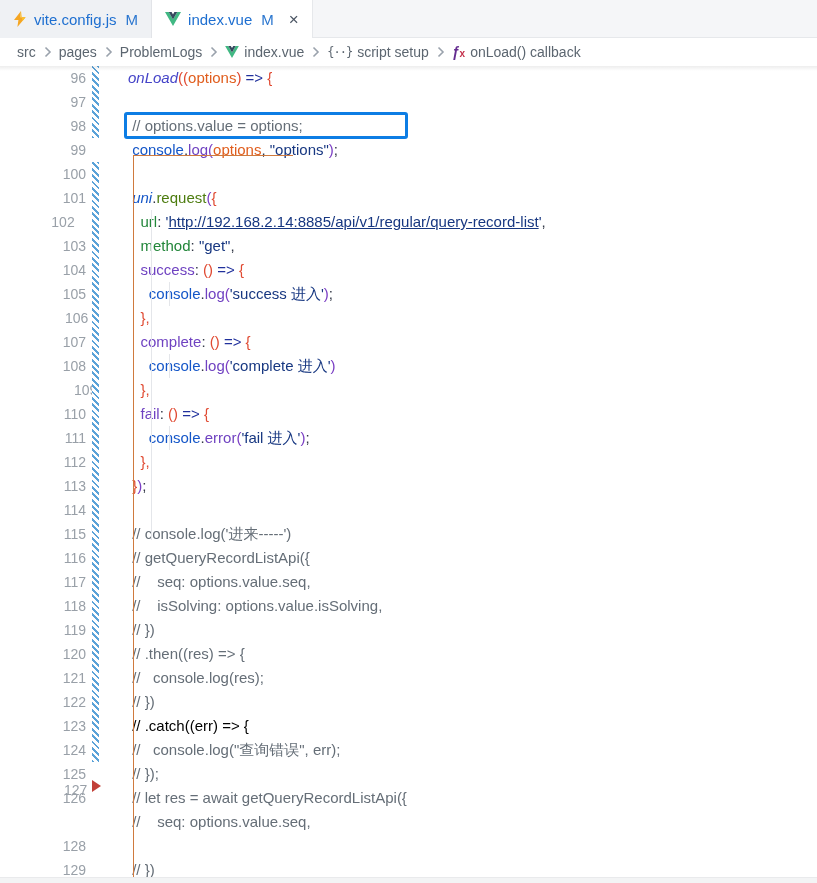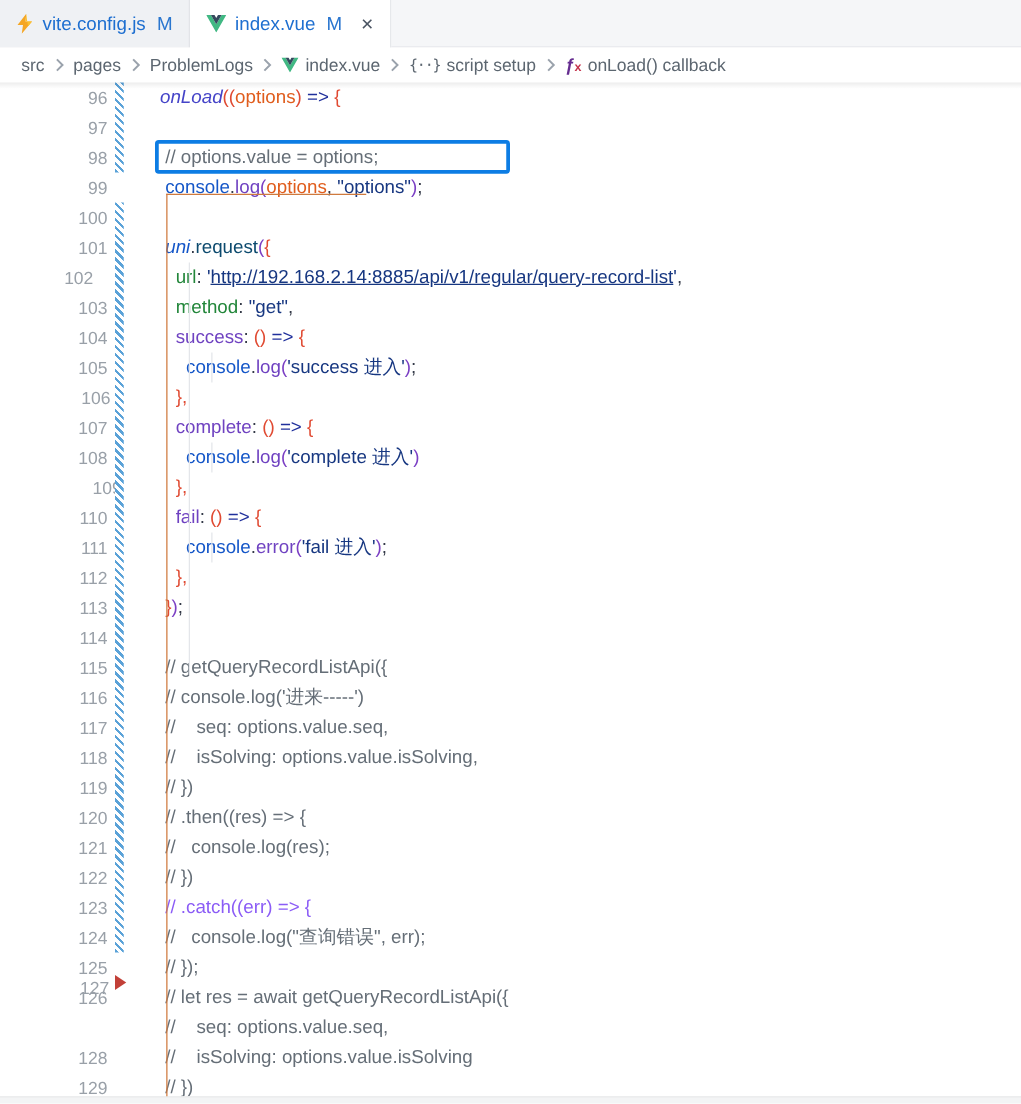--- a/index.html
+++ b/index.html
@@ -162,48 +162,48 @@
         <div class="hatch" style="top: 0px; height: 72px;"></div>
         <div class="hatch" style="top: 96px; height: 600px;"></div>
         <div class="del-tri" style="top: 714px;"></div>
       </div>
     <div class="code" id="code">
         <div class="code-line"><span style="color: rgb(69, 68, 200); font-style: italic;">onLoad</span><span style="color: rgb(224, 74, 50);">((</span><span style="color: rgb(224, 93, 29);">options</span><span style="color: rgb(224, 74, 50);">)</span><span> </span><span style="color: rgb(32, 48, 156);">=&gt;</span><span> </span><span style="color: rgb(224, 74, 50);">{</span></div>
         <div class="code-line"></div>
         <div class="code-line"><span> </span><span style="color: rgb(101, 110, 119);">// options.value = options;</span></div>
         <div class="code-line"><span> </span><span style="color: rgb(20, 86, 200);">console</span><span style="color: rgb(51, 57, 71);">.</span><span style="color: rgb(111, 66, 193);">log</span><span style="color: rgb(123, 63, 196);">(</span><span style="color: rgb(224, 93, 29);">options</span><span style="color: rgb(51, 57, 71);">,</span><span> </span><span style="color: rgb(23, 55, 129);">"options"</span><span style="color: rgb(123, 63, 196);">)</span><span style="color: rgb(51, 57, 71);">;</span></div>
         <div class="code-line"></div>
-        <div class="code-line"><span> </span><span style="color: rgb(20, 86, 200); font-style: italic;">uni</span><span style="color: rgb(51, 57, 71);">.</span><span style="color: #0c4a6e;">request</span><span style="color: rgb(123, 63, 196);">(</span><span style="color: rgb(224, 74, 50);">{</span></div>
+        <div class="code-line"><span> </span><span style="color: rgb(20, 86, 200); font-style: italic;">uni</span><span style="color: rgb(51, 57, 71);">.</span><span style="color: #4d7c0f;">request</span><span style="color: rgb(123, 63, 196);">(</span><span style="color: rgb(224, 74, 50);">{</span></div>
         <div class="code-line"><span>   </span><span style="color: rgb(34, 134, 58);">url</span><span style="color: rgb(51, 57, 71);">:</span><span> </span><span style="color: rgb(23, 55, 129);">'</span><span style="color: rgb(23, 55, 129); text-decoration: underline;">http://192.168.2.14:8885/api/v1/regular/query-record-list</span><span style="color: rgb(23, 55, 129);">'</span><span style="color: rgb(51, 57, 71);">,</span></div>
         <div class="code-line"><span>   </span><span style="color: rgb(34, 134, 58);">method</span><span style="color: rgb(51, 57, 71);">:</span><span> </span><span style="color: rgb(23, 55, 129);">"get"</span><span style="color: rgb(51, 57, 71);">,</span></div>
         <div class="code-line"><span>   </span><span style="color: rgb(111, 66, 193);">success</span><span style="color: rgb(51, 57, 71);">:</span><span> </span><span style="color: rgb(224, 74, 50);">()</span><span> </span><span style="color: rgb(32, 48, 156);">=&gt;</span><span> </span><span style="color: rgb(224, 74, 50);">{</span></div>
         <div class="code-line"><span>     </span><span style="color: rgb(20, 86, 200);">console</span><span style="color: rgb(51, 57, 71);">.</span><span style="color: rgb(111, 66, 193);">log</span><span style="color: rgb(123, 63, 196);">(</span><span style="color: rgb(23, 55, 129);">'success 进入'</span><span style="color: rgb(123, 63, 196);">)</span><span style="color: rgb(51, 57, 71);">;</span></div>
         <div class="code-line"><span>   </span><span style="color: rgb(224, 74, 50);">},</span></div>
         <div class="code-line"><span>   </span><span style="color: rgb(111, 66, 193);">complete</span><span style="color: rgb(51, 57, 71);">:</span><span> </span><span style="color: rgb(224, 74, 50);">()</span><span> </span><span style="color: rgb(32, 48, 156);">=&gt;</span><span> </span><span style="color: rgb(224, 74, 50);">{</span></div>
         <div class="code-line"><span>     </span><span style="color: rgb(20, 86, 200);">console</span><span style="color: rgb(51, 57, 71);">.</span><span style="color: rgb(111, 66, 193);">log</span><span style="color: rgb(123, 63, 196);">(</span><span style="color: rgb(23, 55, 129);">'complete 进入'</span><span style="color: rgb(123, 63, 196);">)</span></div>
         <div class="code-line"><span>   </span><span style="color: rgb(224, 74, 50);">},</span></div>
         <div class="code-line"><span>   </span><span style="color: rgb(111, 66, 193);">fail</span><span style="color: rgb(51, 57, 71);">:</span><span> </span><span style="color: rgb(224, 74, 50);">()</span><span> </span><span style="color: rgb(32, 48, 156);">=&gt;</span><span> </span><span style="color: rgb(224, 74, 50);">{</span></div>
         <div class="code-line"><span>     </span><span style="color: rgb(20, 86, 200);">console</span><span style="color: rgb(51, 57, 71);">.</span><span style="color: rgb(111, 66, 193);">error</span><span style="color: rgb(123, 63, 196);">(</span><span style="color: rgb(23, 55, 129);">'fail 进入'</span><span style="color: rgb(123, 63, 196);">)</span><span style="color: rgb(51, 57, 71);">;</span></div>
         <div class="code-line"><span>   </span><span style="color: rgb(224, 74, 50);">},</span></div>
         <div class="code-line"><span> </span><span style="color: rgb(224, 74, 50);">}</span><span style="color: rgb(123, 63, 196);">)</span><span style="color: rgb(51, 57, 71);">;</span></div>
         <div class="code-line"></div>
+        <div class="code-line"><span> </span><span style="color: rgb(101, 110, 119);">// console.log('进来-----')</span></div>
         <div class="code-line"><span> </span><span style="color: rgb(101, 110, 119);">// getQueryRecordListApi({</span></div>
-        <div class="code-line"><span> </span><span style="color: rgb(101, 110, 119);">// console.log('进来-----')</span></div>
         <div class="code-line"><span> </span><span style="color: rgb(101, 110, 119);">//    seq: options.value.seq,</span></div>
         <div class="code-line"><span> </span><span style="color: rgb(101, 110, 119);">//    isSolving: options.value.isSolving,</span></div>
         <div class="code-line"><span> </span><span style="color: rgb(101, 110, 119);">// })</span></div>
         <div class="code-line"><span> </span><span style="color: rgb(101, 110, 119);">// .then((res) =&gt; {</span></div>
         <div class="code-line"><span> </span><span style="color: rgb(101, 110, 119);">//   console.log(res);</span></div>
         <div class="code-line"><span> </span><span style="color: rgb(101, 110, 119);">// })</span></div>
-        <div class="code-line"><span> </span><span style="color: #8b5cf6;">// .catch((err) =&gt; {</span></div>
+        <div class="code-line"><span> </span><span style="color: #000000;">// .catch((err) =&gt; {</span></div>
         <div class="code-line"><span> </span><span style="color: rgb(101, 110, 119);">//   console.log("查询错误", err);</span></div>
         <div class="code-line"><span> </span><span style="color: rgb(101, 110, 119);">// });</span></div>
         <div class="code-line"><span> </span><span style="color: rgb(101, 110, 119);">// let res = await getQueryRecordListApi({</span></div>
         <div class="code-line"><span> </span><span style="color: rgb(101, 110, 119);">//    seq: options.value.seq,</span></div>
-        <div class="code-line"><span> </span><span style="color: rgb(101, 110, 119);">//    isSolving: options.value.isSolving</span></div>
+        <div class="code-line"><span> </span></div>
         <div class="code-line"><span> </span><span style="color: rgb(101, 110, 119);">// })</span></div>
       </div>
 
     <div class="hl-box" style="top:46px;"></div>
   </div>
 
   <div class="bottom-strip"></div>
 </div>
 
 </body></html>

